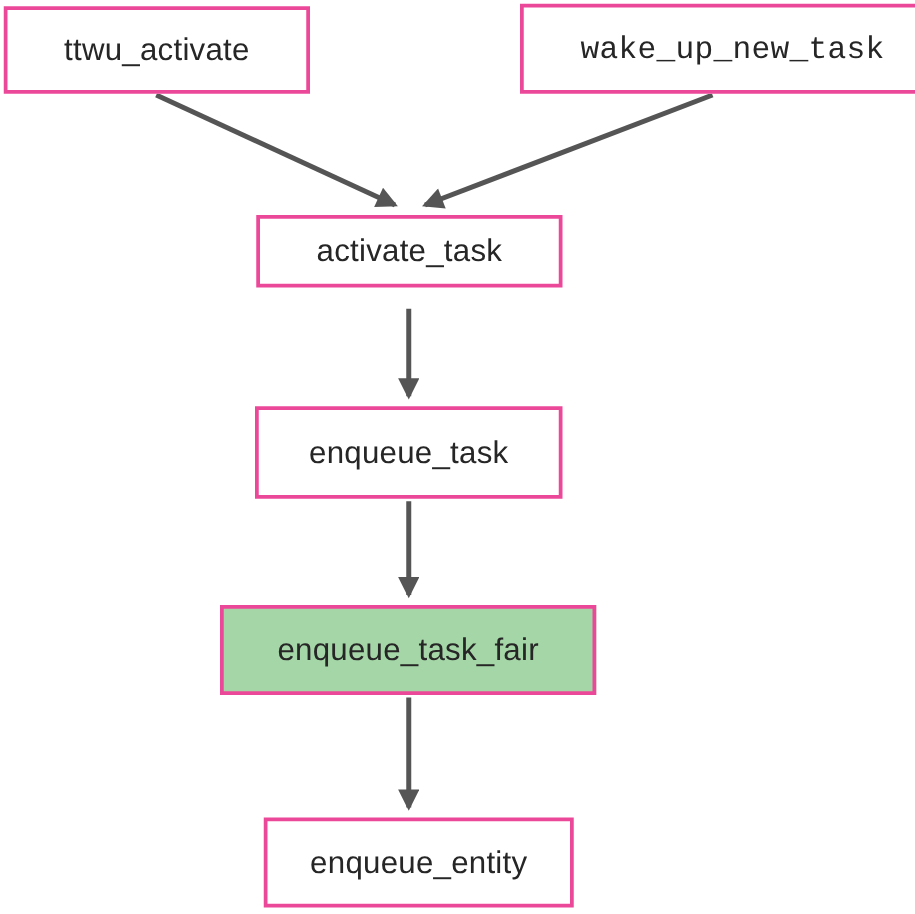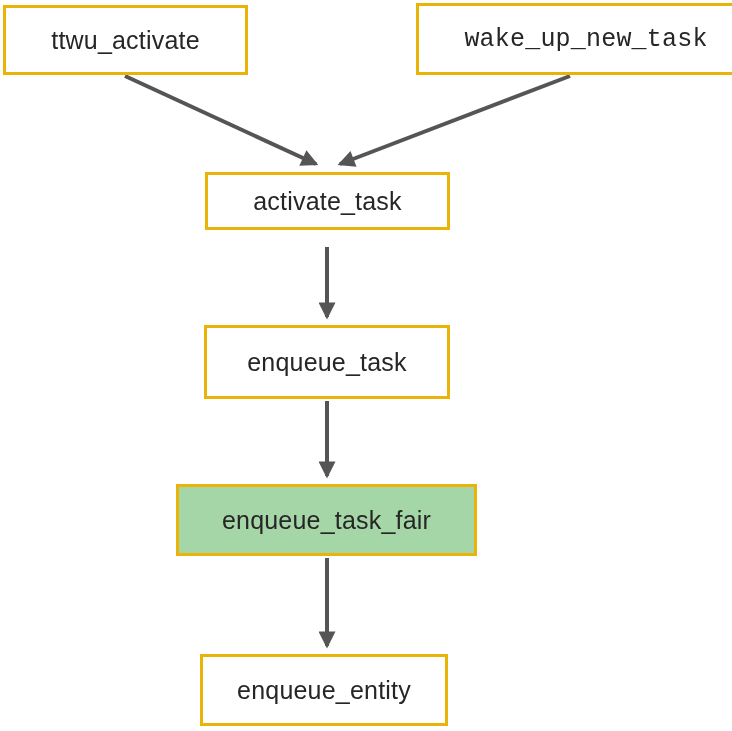--- a/index.html
+++ b/index.html
@@ -16,33 +16,33 @@
     position: absolute;
     left: 0; top: 0;
     width: 732px; height: 731px;
     pointer-events: none;
   }
   .node {
     position: absolute;
     display: flex;
     align-items: center;
     justify-content: center;
-    border: 3px solid #eab308;
+    border: 3px solid #ec4899;
     background: #ffffff;
     color: #262626;
     font-size: 25px;
     letter-spacing: 0.2px;
     white-space: nowrap;
   }
   .node-ttwu            { left: 3px;   top: 5px;   width: 245px; height: 70px; }
   .node-wake            { left: 416px; top: 3px;   width: 340px; height: 72px; font-family: Liberation Mono, monospace; }
   .node-activate        { left: 205px; top: 172px; width: 245px; height: 58px; }
   .node-enqueue-task    { left: 204px; top: 325px; width: 246px; height: 74px; }
   .node-enqueue-fair    { left: 176px; top: 484px; width: 301px; height: 72px; }
-  .node-enqueue-entity  { left: 200px; top: 654px; width: 248px; height: 72px; }
+  .node-enqueue-entity  { left: 211px; top: 654px; width: 248px; height: 72px; }
 </style>
 </head>
 <body>
 
 <div class="stage">
 
   <svg class="edges" width="732" height="731" viewBox="0 0 732 731" aria-hidden="true">
     <defs>
       <marker id="arrowhead" viewBox="0 0 10 10" refX="8.5" refY="5" markerUnits="userSpaceOnUse" markerWidth="21" markerHeight="17" orient="auto-start-reverse">
         <path d="M 0 0 L 10 5 L 0 10 z" fill="#555555"></path>

